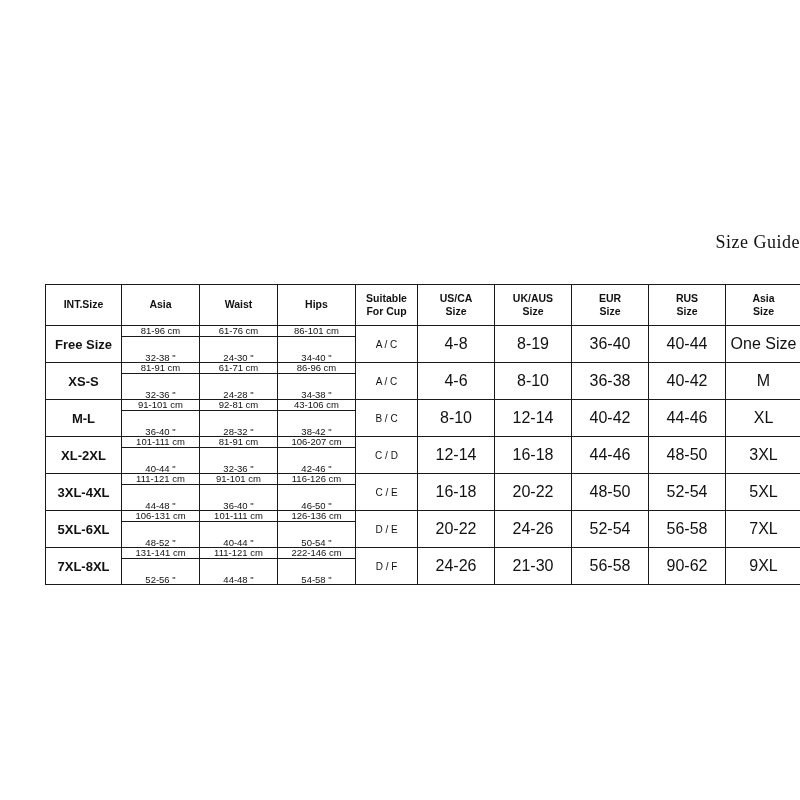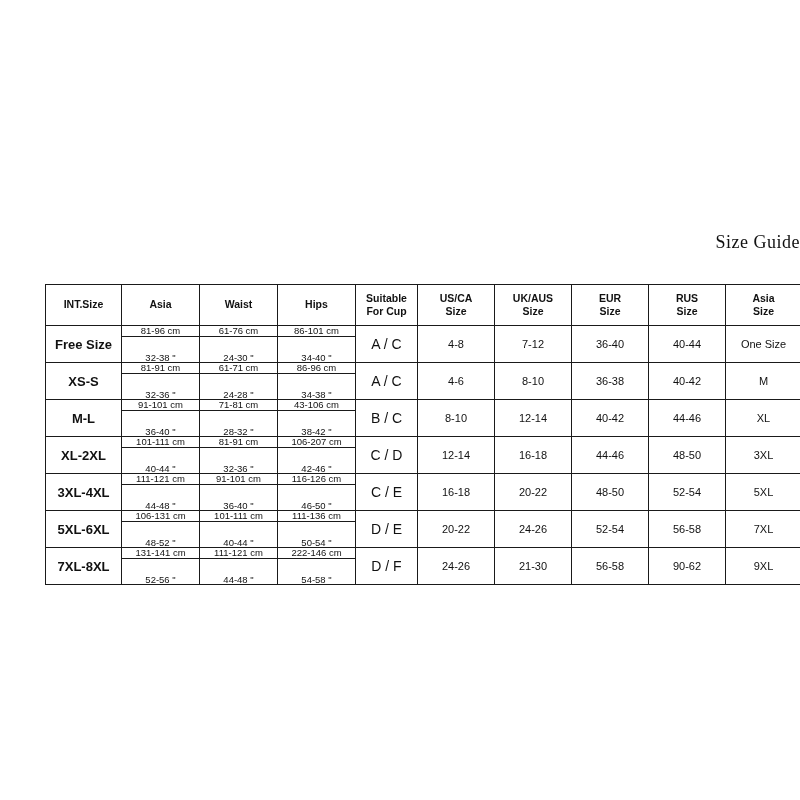--- a/index.html
+++ b/index.html
@@ -94,24 +94,24 @@
   }
   .meas-in {
     flex: 1 1 50%;
     display: flex;
     align-items: center;
     justify-content: center;
     font-size: 9.5px;
     line-height: 1;
   }
   td.plain {
-    font-size: 11px;
+    font-size: 16px;
   }
   td.cup {
-    font-size: 14px;
+    font-size: 10px;
   }
 </style>
 </head>
 <body>
 
 <div id="page">
 
   <div id="title">Size Guide</div>
 
   <div id="table-wrap">
@@ -185,21 +185,21 @@
             </div>
           </td>
           <td class="meas">
             <div class="meas-inner">
               <div class="meas-cm">86-101 cm</div>
               <div class="meas-in">34-40 "</div>
             </div>
           </td>
           <td class="cup">A / C</td>
           <td class="plain">4-8</td>
-          <td class="plain">7-12</td>
+          <td class="plain">8-19</td>
           <td class="plain">36-40</td>
           <td class="plain">40-44</td>
           <td class="plain">One Size</td>
         </tr>
 
         <tr>
           <td class="label-cell">XS-S</td>
           <td class="meas">
             <div class="meas-inner">
               <div class="meas-cm">81-91 cm</div>
@@ -229,21 +229,21 @@
         <tr>
           <td class="label-cell">M-L</td>
           <td class="meas">
             <div class="meas-inner">
               <div class="meas-cm">91-101 cm</div>
               <div class="meas-in">36-40 "</div>
             </div>
           </td>
           <td class="meas">
             <div class="meas-inner">
-              <div class="meas-cm">71-81 cm</div>
+              <div class="meas-cm">92-81 cm</div>
               <div class="meas-in">28-32 "</div>
             </div>
           </td>
           <td class="meas">
             <div class="meas-inner">
               <div class="meas-cm">43-106 cm</div>
               <div class="meas-in">38-42 "</div>
             </div>
           </td>
           <td class="cup">B / C</td>
@@ -319,21 +319,21 @@
             </div>
           </td>
           <td class="meas">
             <div class="meas-inner">
               <div class="meas-cm">101-111 cm</div>
               <div class="meas-in">40-44 "</div>
             </div>
           </td>
           <td class="meas">
             <div class="meas-inner">
-              <div class="meas-cm">111-136 cm</div>
+              <div class="meas-cm">126-136 cm</div>
               <div class="meas-in">50-54 "</div>
             </div>
           </td>
           <td class="cup">D / E</td>
           <td class="plain">20-22</td>
           <td class="plain">24-26</td>
           <td class="plain">52-54</td>
           <td class="plain">56-58</td>
           <td class="plain">7XL</td>
         </tr>

